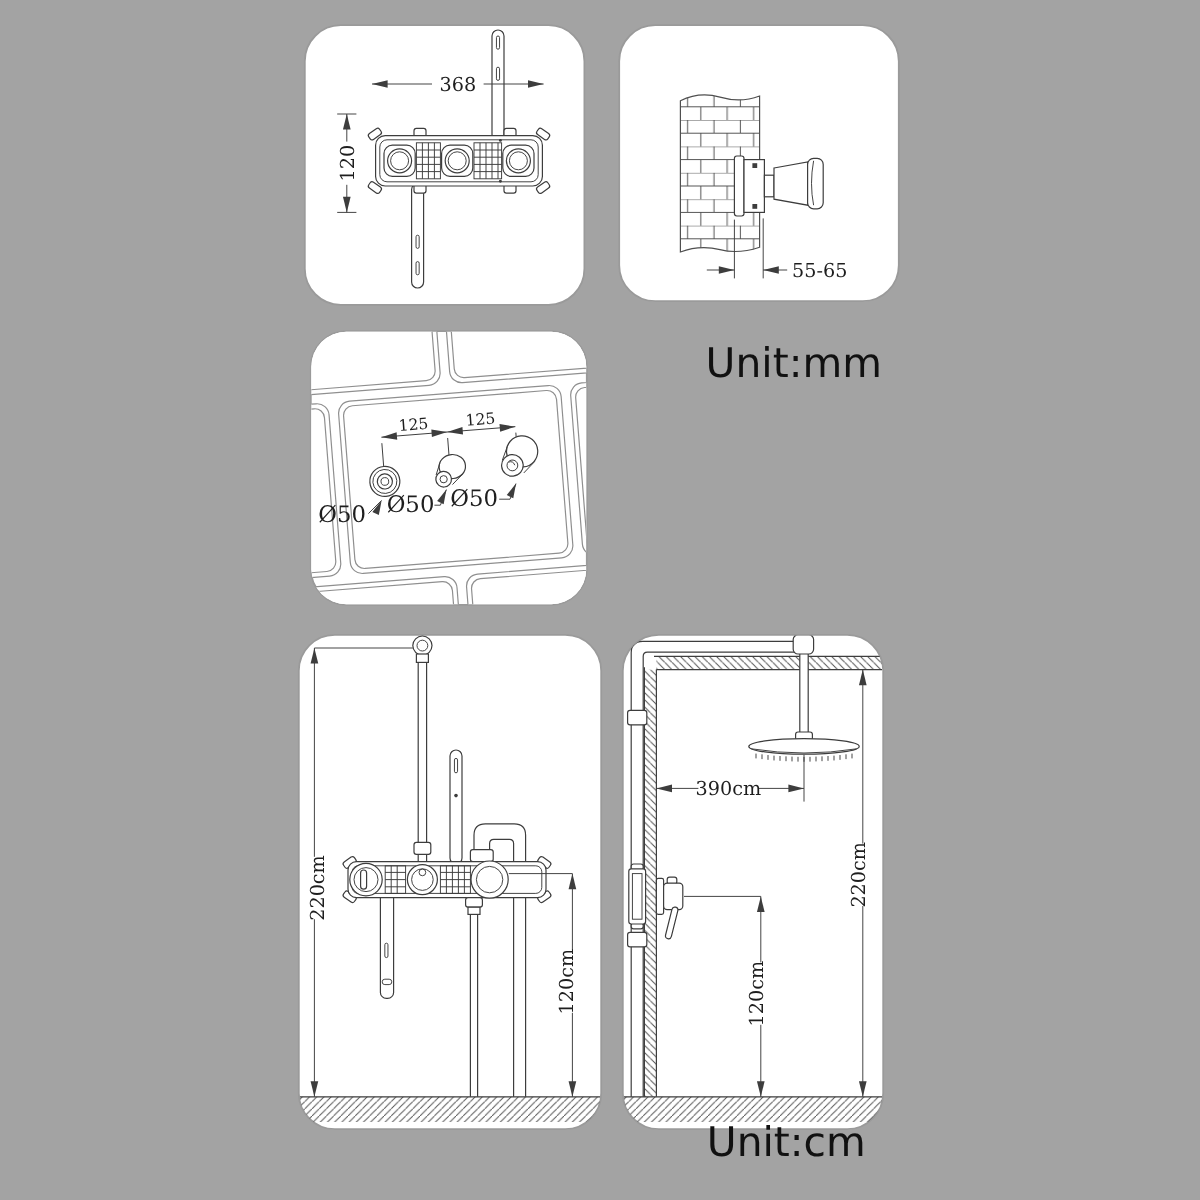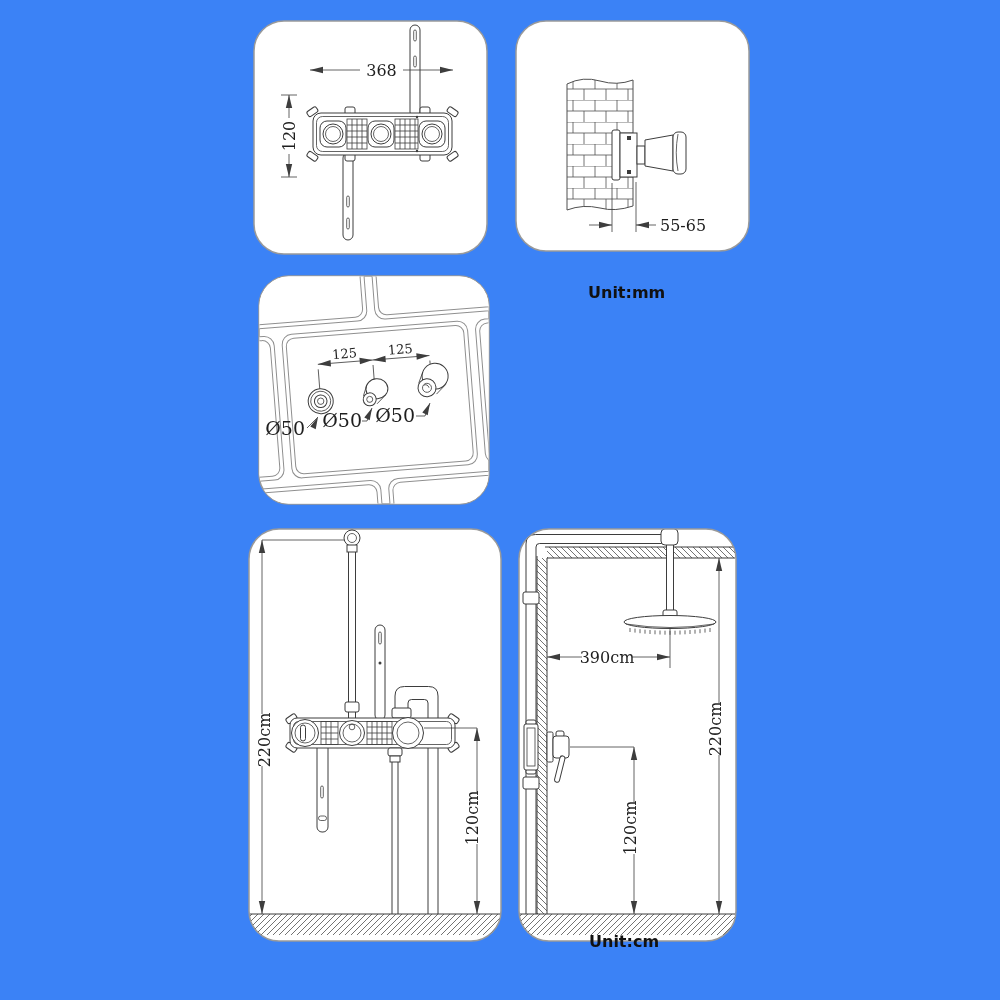--- a/index.html
+++ b/index.html
@@ -1,29 +1,29 @@
 <!DOCTYPE html>
 <html><head>
 <meta charset="utf-8">
 <style>
   html,body{margin:0;padding:0;background:#ffffff;}
-  #canvas{position:relative;width:1000px;height:1000px;background:#3b82f6;overflow:hidden;
+  #canvas{position:relative;width:1000px;height:1000px;background:#a3a3a3;overflow:hidden;
           font-family:"DejaVu Sans",sans-serif;}
   .panel{position:absolute;}
   
   .s  {stroke:#3d3d3d;stroke-width:1;fill:none;}
   .s8 {stroke:#3d3d3d;stroke-width:.8;fill:none;}
   .w  {stroke:#3d3d3d;stroke-width:1;fill:#ffffff;}
   .f  {fill:#3d3d3d;stroke:none;}
   .bk {stroke:#8f8f8f;stroke-width:1;fill:#ffffff;}
   .border{stroke:#9a9a9a;stroke-width:1.5;fill:#ffffff;}
   .dim{font-family:"DejaVu Serif",serif;font-size:16px;fill:#1e1e1e;}
   .dim-sm{font-family:"DejaVu Serif",serif;font-size:13px;fill:#1e1e1e;}
   .dia{font-family:"DejaVu Serif",serif;font-size:19px;fill:#1e1e1e;}
-  .unit{position:absolute;font-family:"DejaVu Sans",sans-serif;font-size:16px;font-weight:700;color:#111;}
+  .unit{position:absolute;font-family:"DejaVu Sans",sans-serif;font-size:34px;font-weight:400;color:#111;}
 </style>
 </head>
 <body>
 
 <div id="canvas">
 
   <svg class="panel" style="left:253px;top:20px" width="235" height="235" viewBox="0 0 235 235">
     <rect class="border" x="1" y="1" width="233" height="233" rx="30"></rect>
 
     <g>

